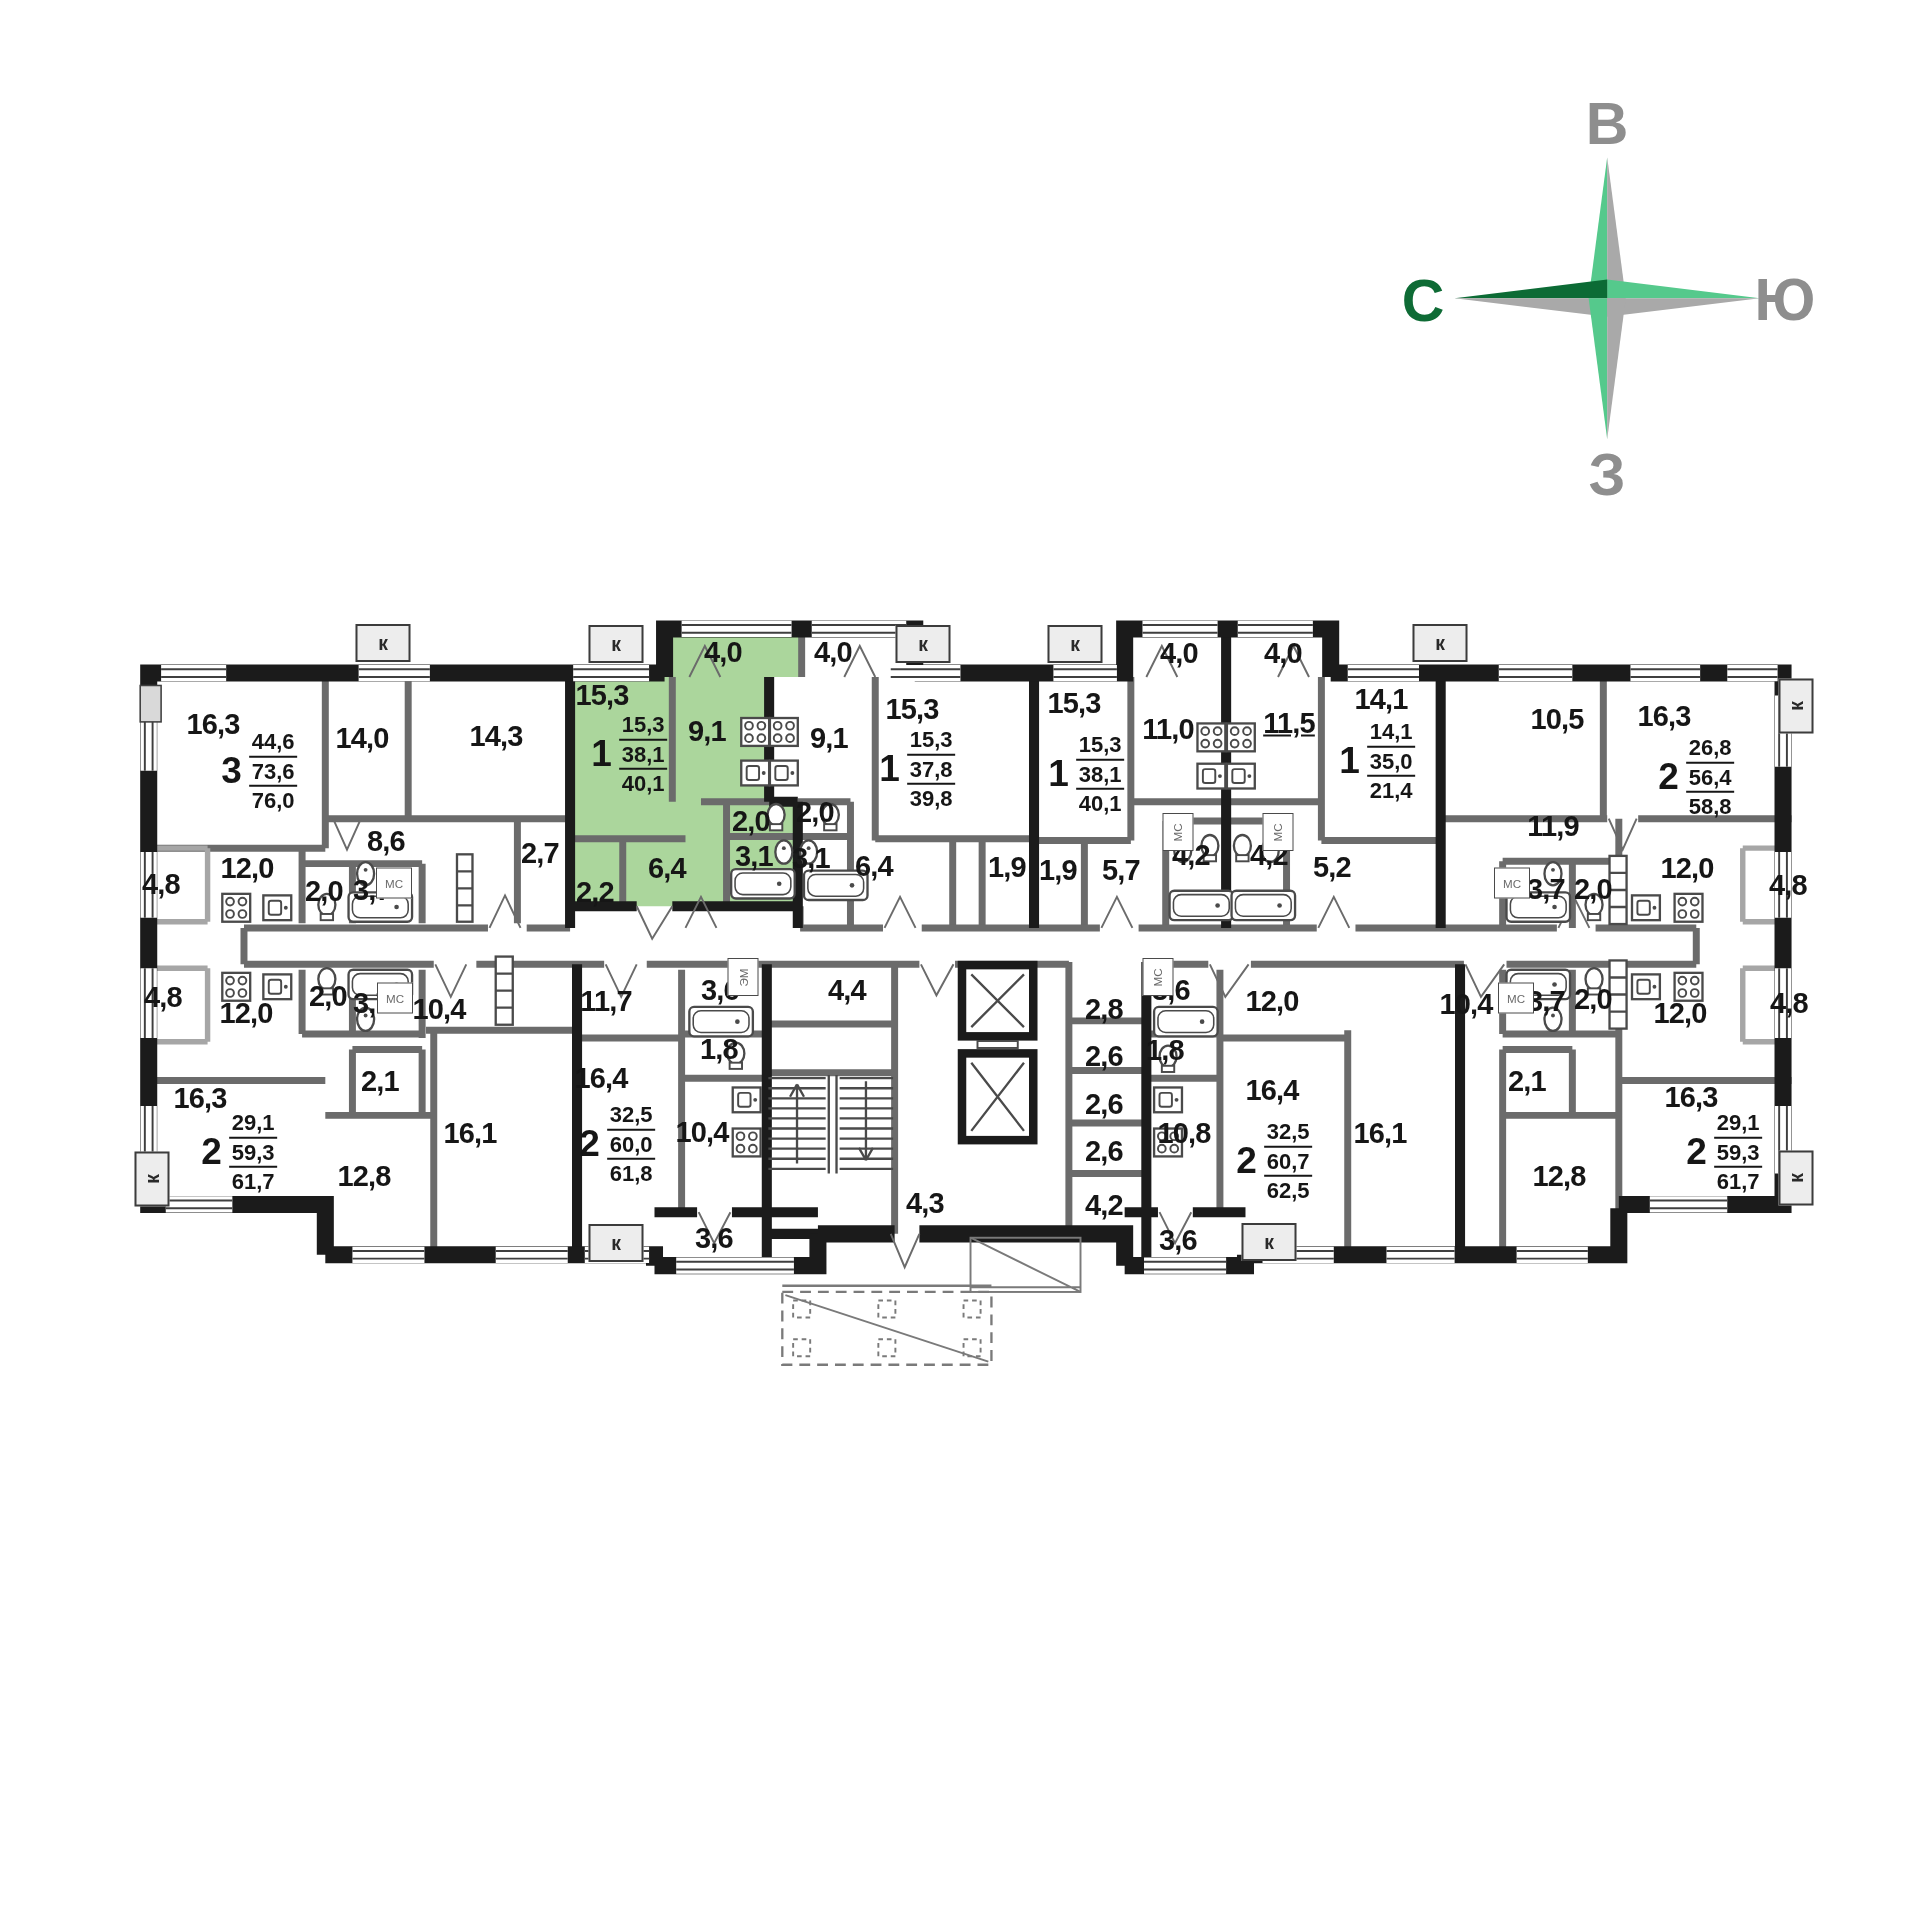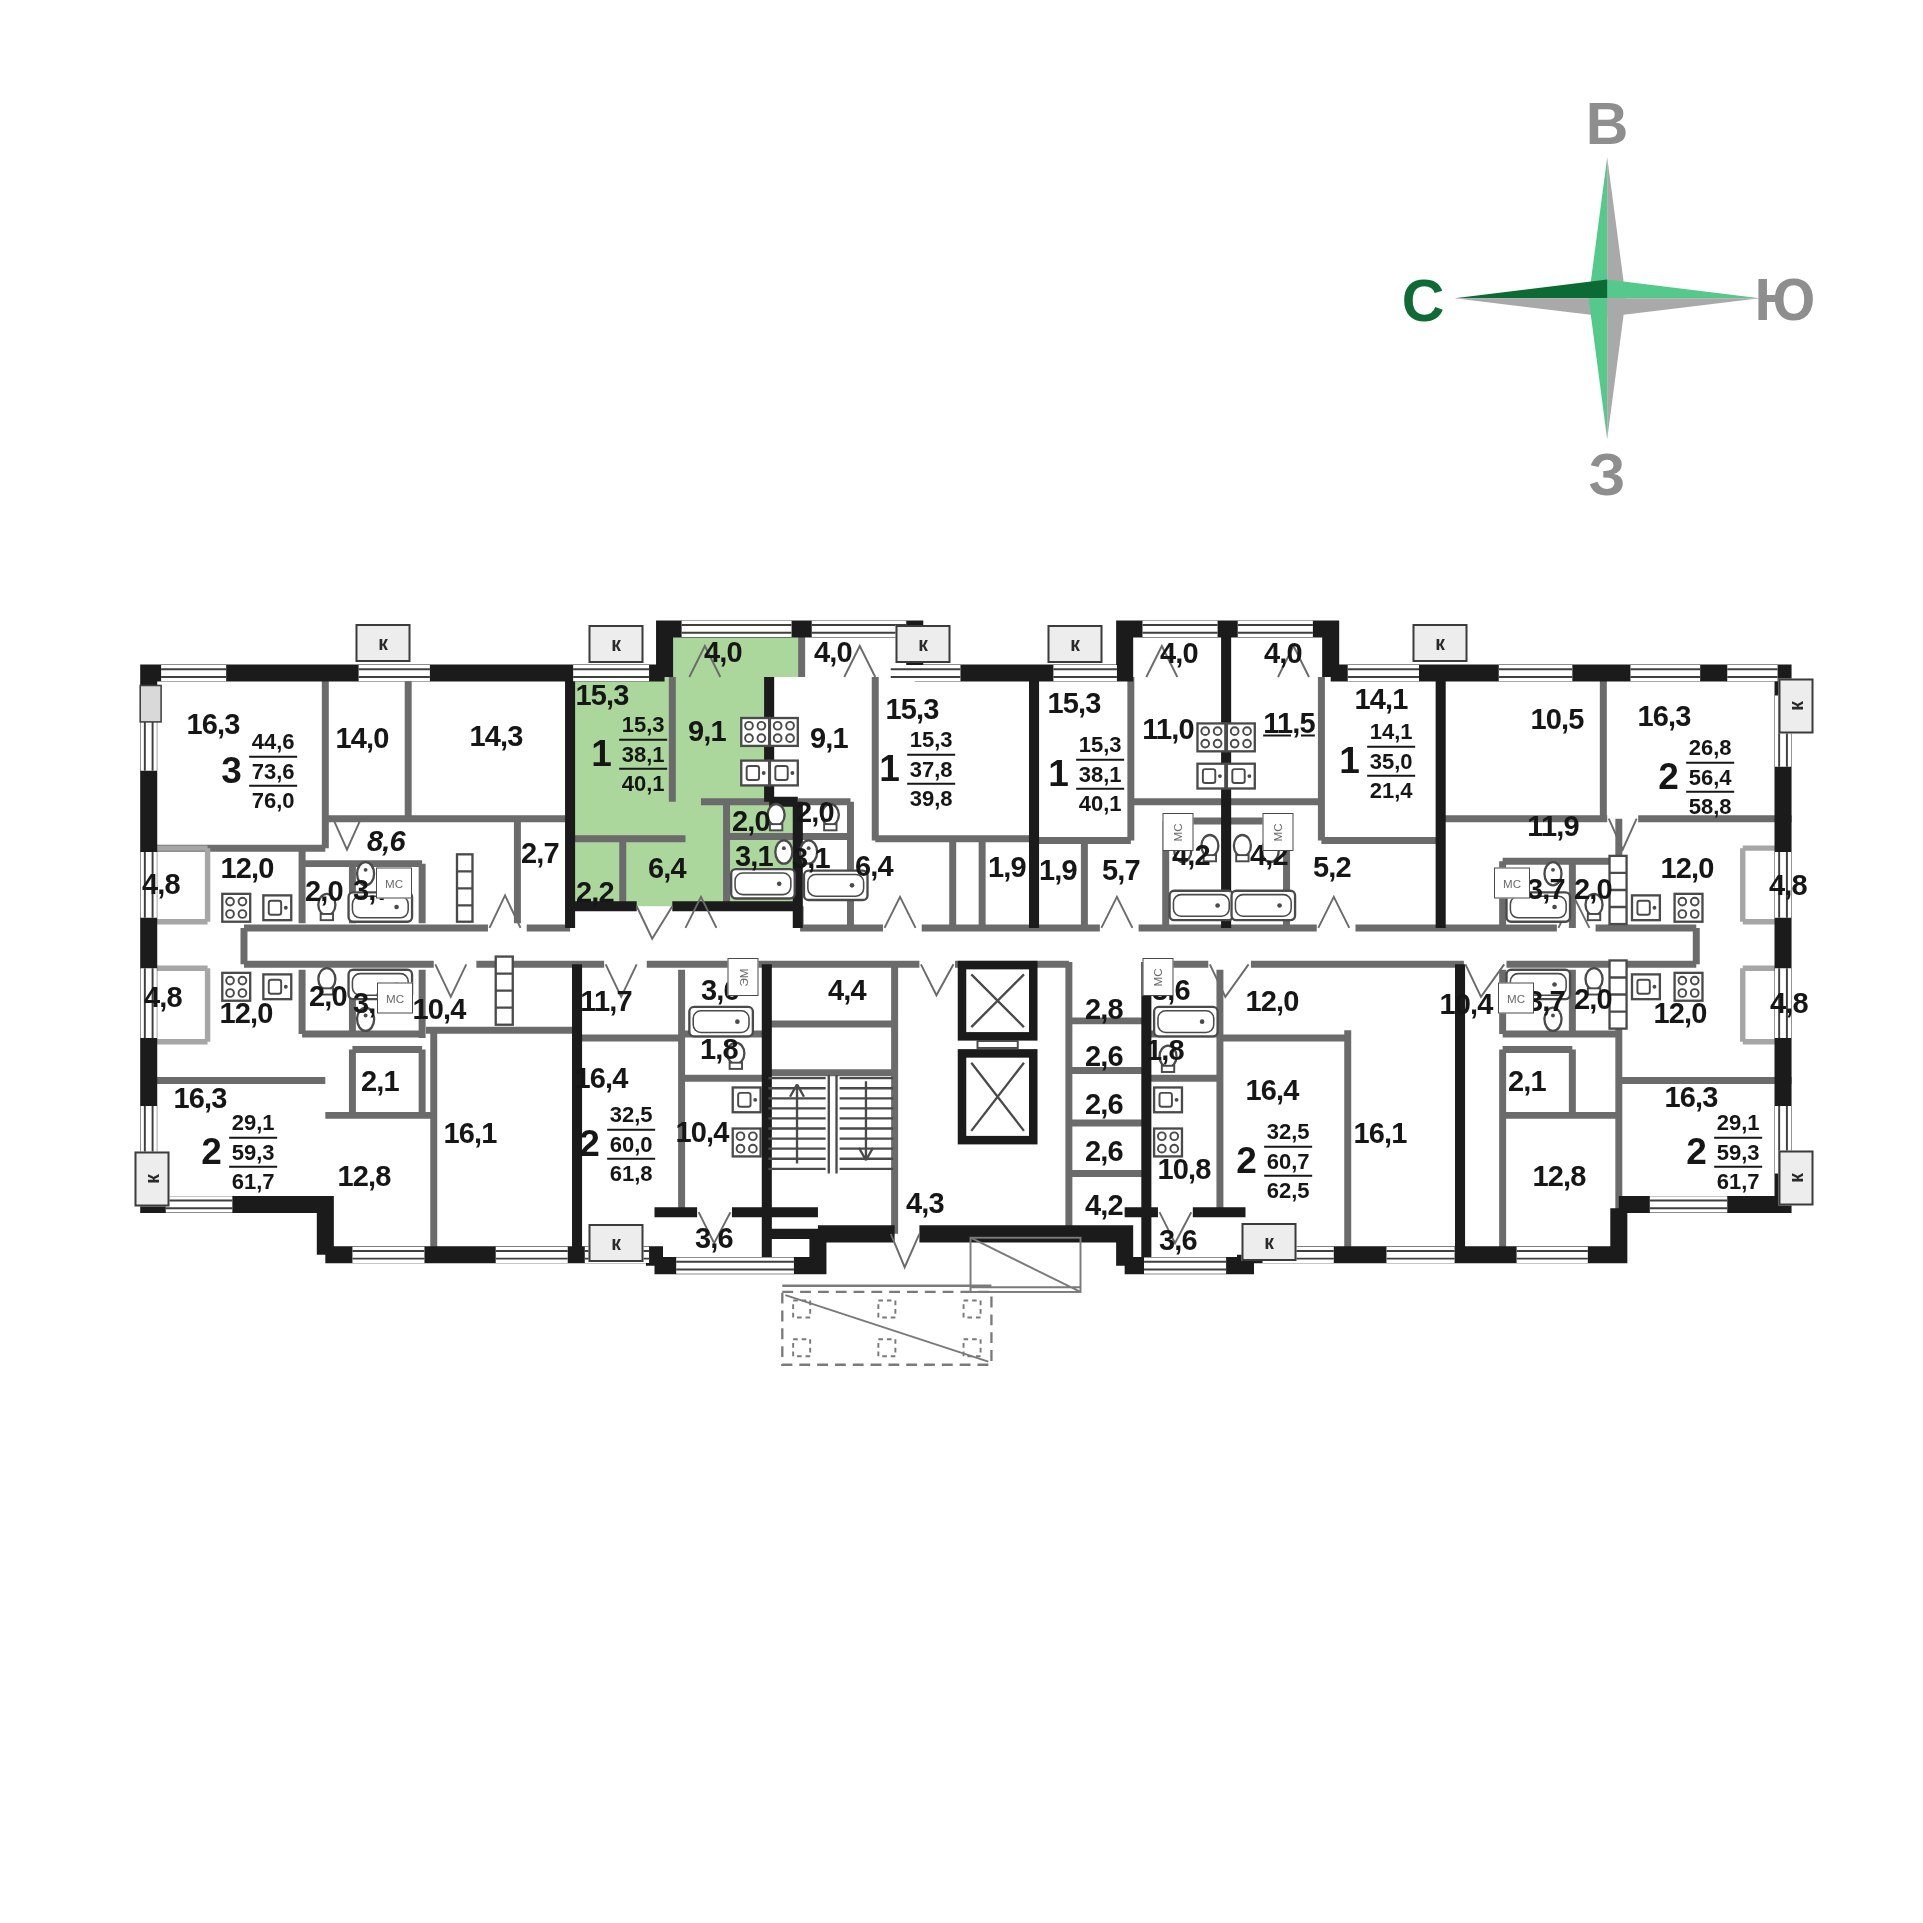--- a/index.html
+++ b/index.html
@@ -308,21 +308,21 @@
       <div class="rl" style="left: 1074px; top: 703px;">15,3</div>
       <div class="rl" style="left: 1168px; top: 729px;">11,0</div>
       <div class="rl" style="left: 1179px; top: 653px;">4,0</div>
       <div class="rl" style="left: 1283px; top: 653px;">4,0</div>
       <div class="rl" style="left: 1289px; top: 723px; text-decoration: underline;">11,5</div>
       <div class="rl" style="left: 1381px; top: 699px;">14,1</div>
       <div class="rl" style="left: 1557px; top: 719px;">10,5</div>
       <div class="rl" style="left: 1664px; top: 716px;">16,3</div>
       <div class="rl" style="left: 161px; top: 884px;">4,8</div>
       <div class="rl" style="left: 247px; top: 868px;">12,0</div>
-      <div class="rl" style="left: 386px; top: 841px; font-style: italic;">8,6</div>
+      <div class="rl" style="left: 386px; top: 841px;">8,6</div>
       <div class="rl" style="left: 324px; top: 891px;">2,0</div>
       <div class="rl" style="left: 372px; top: 890px;">3,7</div>
       <div class="rl" style="left: 540px; top: 853px;">2,7</div>
       <div class="rl" style="left: 595px; top: 892px;">2,2</div>
       <div class="rl" style="left: 667px; top: 868px;">6,4</div>
       <div class="rl" style="left: 751px; top: 821px;">2,0</div>
       <div class="rl" style="left: 754px; top: 856px;">3,1</div>
       <div class="rl" style="left: 815px; top: 812px;">2,0</div>
       <div class="rl" style="left: 811px; top: 858px;">3,1</div>
       <div class="rl" style="left: 874px; top: 866px;">6,4</div>
@@ -346,21 +346,21 @@
       <div class="rl" style="left: 720px; top: 990px;">3,6</div>
       <div class="rl" style="left: 719px; top: 1049px;">1,8</div>
       <div class="rl" style="left: 847px; top: 990px;">4,4</div>
       <div class="rl" style="left: 1104px; top: 1009px;">2,8</div>
       <div class="rl" style="left: 1104px; top: 1056px;">2,6</div>
       <div class="rl" style="left: 1104px; top: 1104px;">2,6</div>
       <div class="rl" style="left: 1104px; top: 1151px;">2,6</div>
       <div class="rl" style="left: 1104px; top: 1205px;">4,2</div>
       <div class="rl" style="left: 1171px; top: 990px;">3,6</div>
       <div class="rl" style="left: 1165px; top: 1050px;">1,8</div>
-      <div class="rl" style="left: 1184px; top: 1133px; margin-top: 36px;">10,8</div>
+      <div class="rl" style="left: 1184px; top: 1133px;">10,8</div>
       <div class="rl" style="left: 1272px; top: 1001px;">12,0</div>
       <div class="rl" style="left: 1466px; top: 1004px;">10,4</div>
       <div class="rl" style="left: 1546px; top: 1001px;">3,7</div>
       <div class="rl" style="left: 1593px; top: 999px;">2,0</div>
       <div class="rl" style="left: 1680px; top: 1013px;">12,0</div>
       <div class="rl" style="left: 1789px; top: 1003px;">4,8</div>
       <div class="rl" style="left: 200px; top: 1098px;">16,3</div>
       <div class="rl" style="left: 380px; top: 1081px;">2,1</div>
       <div class="rl" style="left: 364px; top: 1176px;">12,8</div>
       <div class="rl" style="left: 470px; top: 1133px;">16,1</div>

